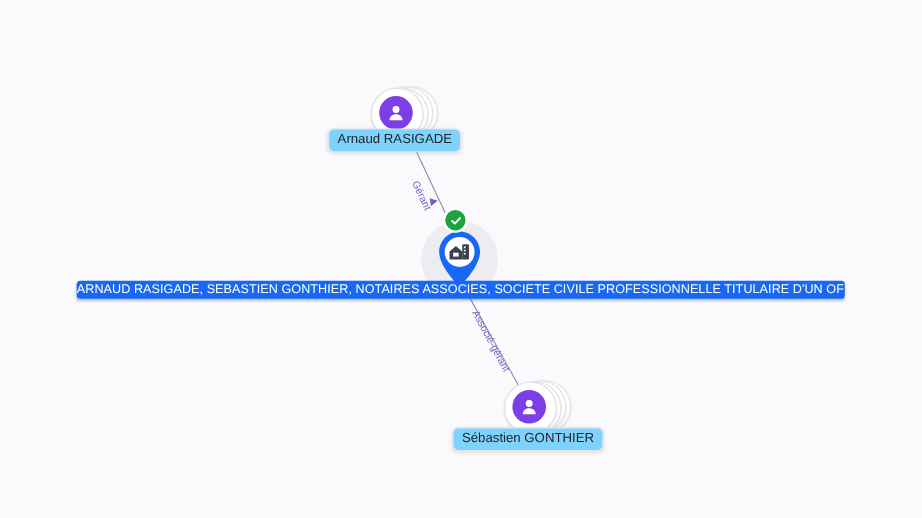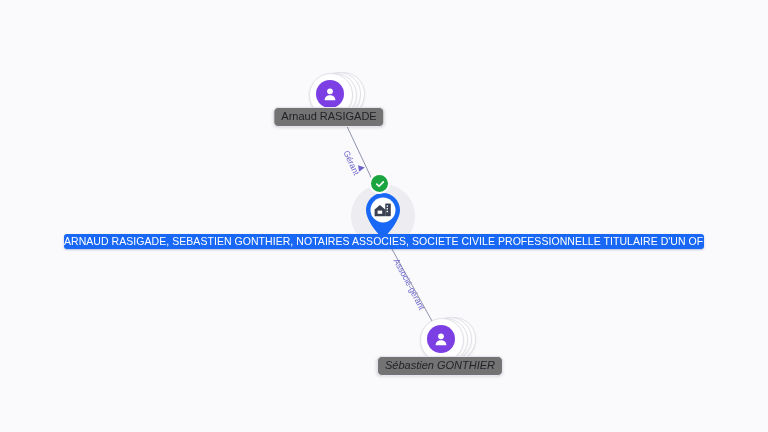--- a/index.html
+++ b/index.html
@@ -69,21 +69,21 @@
     background: #7b3fe4;
     display: flex;
     align-items: center;
     justify-content: center;
   }
   .avatar-circle svg { display: block; }
 
   .person-label {
     position: absolute;
     transform: translateX(-50%);
-    background: #737373;
+    background: #7dd3fc;
     border: 1px solid #e6e6ee;
     border-radius: 5px;
     padding: 2px 7px 3px 7px;
     font-size: 11px;
     line-height: 13px;
     color: #222228;
     white-space: nowrap;
     box-shadow: 0 1px 3px rgba(40,45,70,.14);
   }
 
@@ -217,15 +217,15 @@
       <div class="stack-card c1"></div>
       <div class="stack-card c0"></div>
       <div class="avatar-circle">
         <svg width="16" height="16" viewBox="0 0 16 16">
           <circle cx="8" cy="5.3" r="2.9" fill="#ffffff"></circle>
           <path d="M2.6 14.2c0-3.1 2.4-5 5.4-5s5.4 1.9 5.4 5z" fill="#ffffff"></path>
         </svg>
       </div>
     </div>
   </div>
-  <div class="person-label" style="left:440px; top:356px;font-style:italic;">Sébastien GONTHIER</div>
+  <div class="person-label" style="left:440px; top:356px;">Sébastien GONTHIER</div>
 
 </div>
 
 </body></html>

